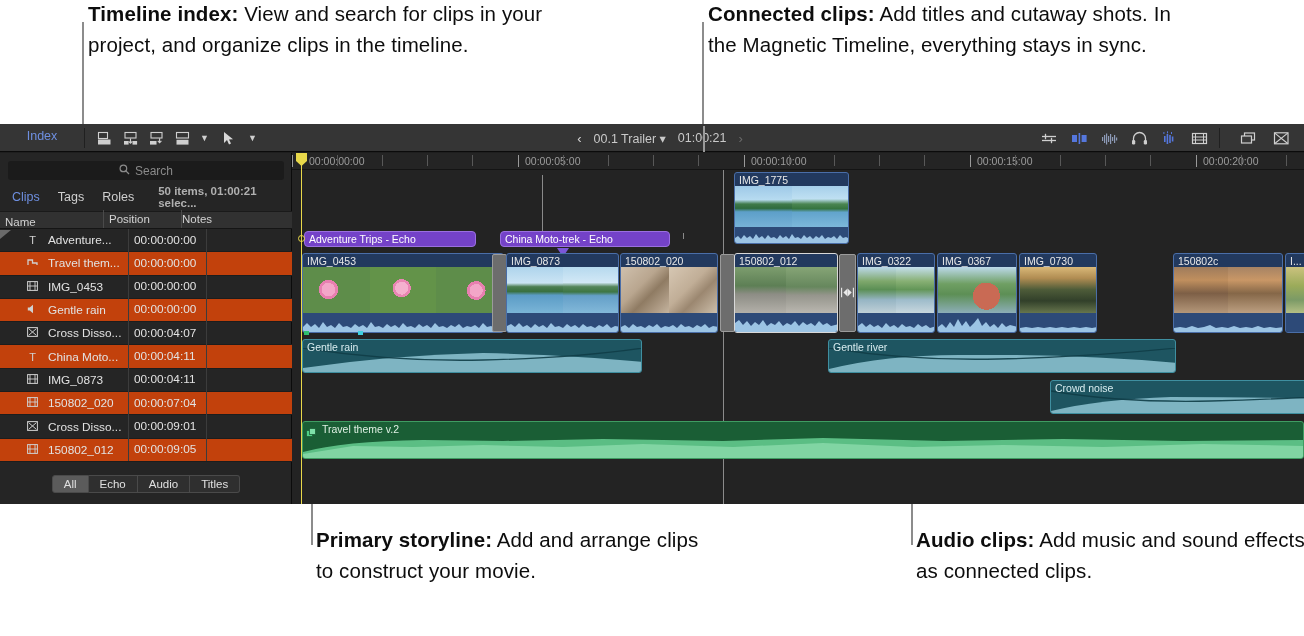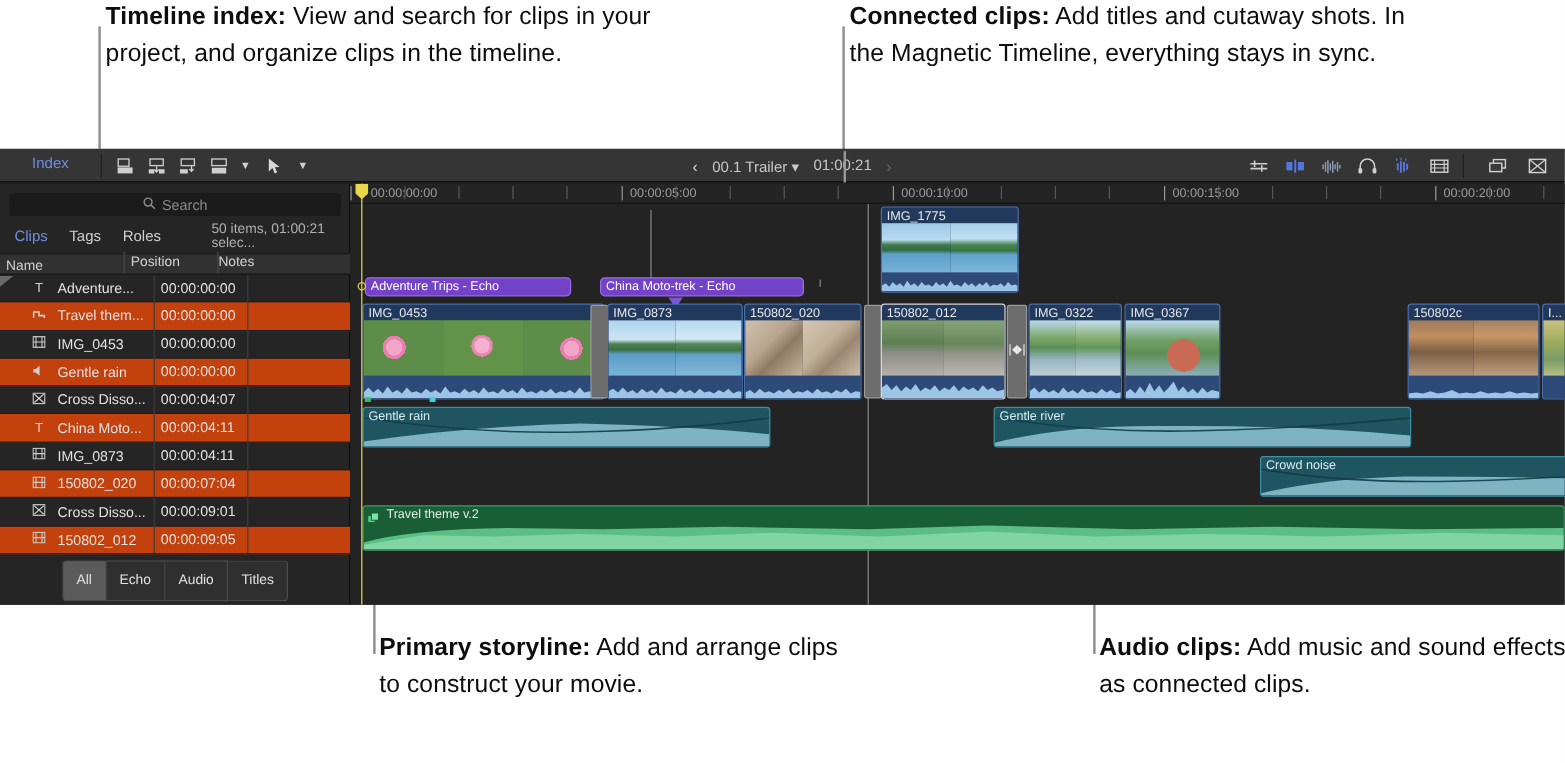--- a/index.html
+++ b/index.html
@@ -76,21 +76,21 @@
     display:flex; align-items:center; justify-content:center; gap:5px;
     color:#8a8a8a; font-size:12px;
   }
   #idx-tabs {
     position:absolute; left:0; top:33px; width:292px; height:22px;
     display:flex; align-items:center; gap:18px; padding-left:12px;
     font-size:12.5px;
   }
   #idx-tabs .tab { color:#cfcfcf; }
   #idx-tabs .tab.active { color:#6e8fe0; }
-  #idx-count { color:#b0b0b0; font-size:11.5px; margin-left:24px; }
+  #idx-count { color:#b0b0b0; font-size:11.5px; margin-left:6px;font-weight:bold; }
 
   #idx-head {
     position:absolute; left:0; top:58px; width:292px; height:18px;
     background:#313131; border-top:1px solid #1a1a1a; border-bottom:1px solid #151515;
     display:flex; color:#d2d2d2; font-size:11.5px; align-items:flex-end;
   }
   #idx-head .c1 { width:103px; padding-left:5px; }
   #idx-head .c2 { width:78px; padding-left:5px; border-left:1px solid #4a4a4a; height:18px; line-height:18px;}
   #idx-head .c3 { flex:1; padding-left:0; border-left:1px solid #4a4a4a; height:18px; line-height:18px;}
 
@@ -102,21 +102,21 @@
   .irow .ico { width:17px; text-align:center; color:#d0d0d0; font-size:11px; }
   .irow .nm { flex:1; padding-left:7px; overflow:hidden; white-space:nowrap; }
   .irow .pos { width:78px; padding-left:5px; border-left:1px solid #3c3c3c; height:23.3px; line-height:23.3px;}
   .irow .notes { width:86px; border-left:1px solid #3c3c3c; height:23.3px; }
 
   #idx-filter {
     position:absolute; left:0; bottom:10px; width:292px; height:20px;
     display:flex; justify-content:center; align-items:center;
   }
   .fbtn {
-    height:18px; padding:16px 11px; background:#2f2f2f; color:#e0e0e0; font-size:11.5px;
+    height:18px; padding:0 11px; background:#2f2f2f; color:#e0e0e0; font-size:11.5px;
     display:flex; align-items:center; border:1px solid #4a4a4a; border-left:none;
   }
   .fbtn:first-child { border-left:1px solid #4a4a4a; border-radius:3px 0 0 3px; }
   .fbtn:last-child { border-radius:0 3px 3px 0; }
   .fbtn.on { background:#5b5b5b; }
 
   
   #timeline {
     position:absolute; left:292px; top:29px; width:1012px; height:351px;
     background:#232323;
@@ -669,20 +669,32 @@
         <div class="filmstrip" style="top:13px;height:47px;">
           <div class="frame" style="background:radial-gradient(circle at 62% 62%, #c96a54 0 24%, transparent 24%), linear-gradient(180deg,#bcd9ea 0%,#6f9f63 36%,#5d8f55 58%,#8fb0bd 100%);"></div>
         </div>
         <div class="audiostrip">
           <svg class="wave" viewBox="0 0 80 19" preserveAspectRatio="none">
             <path d="M0 19 L0 14 L4 11 L8 15 L12 9 L16 14 L20 6 L24 13 L28 8 L32 14 L36 10 L40 5 L44 13 L48 9 L52 14 L56 11 L60 15 L64 10 L68 14 L72 12 L80 14 L80 19 Z" fill="#9cc4e4"></path>
           </svg>
         </div>
       </div>
 
+      <div class="clip vclip" style="left:727px; top:100px; width:78px; height:80px;">
+        <span class="cname">IMG_0730</span>
+        <div class="filmstrip" style="top:13px;height:47px;">
+          <div class="frame" style="background:linear-gradient(180deg,#d9b878 0%,#b08c52 24%,#4e5c39 48%,#32402a 72%,#6b7a50 100%);"></div>
+        </div>
+        <div class="audiostrip">
+          <svg class="wave" viewBox="0 0 78 19" preserveAspectRatio="none">
+            <path d="M0 19 L0 15 L6 14 L12 15 L18 14 L24 15 L30 14 L36 15 L42 14 L48 15 L54 14 L60 15 L66 14 L72 15 L78 14 L78 19 Z" fill="#9cc4e4"></path>
+          </svg>
+        </div>
+
+      </div>
 
 
       <div class="clip vclip" style="left:881px; top:100px; width:110px; height:80px;">
         <span class="cname">150802c</span>
         <div class="filmstrip" style="top:13px;height:47px;">
           <div class="frame" style="background:linear-gradient(180deg,#9e7b5c 0%,#c08f5e 28%,#7d5f46 56%,#b79a7c 100%);"></div>
           <div class="frame" style="background:linear-gradient(180deg,#a68364 0%,#c99766 28%,#856748 56%,#bfa284 100%);"></div>
         </div>
         <div class="audiostrip">
           <svg class="wave" viewBox="0 0 110 19" preserveAspectRatio="none">

